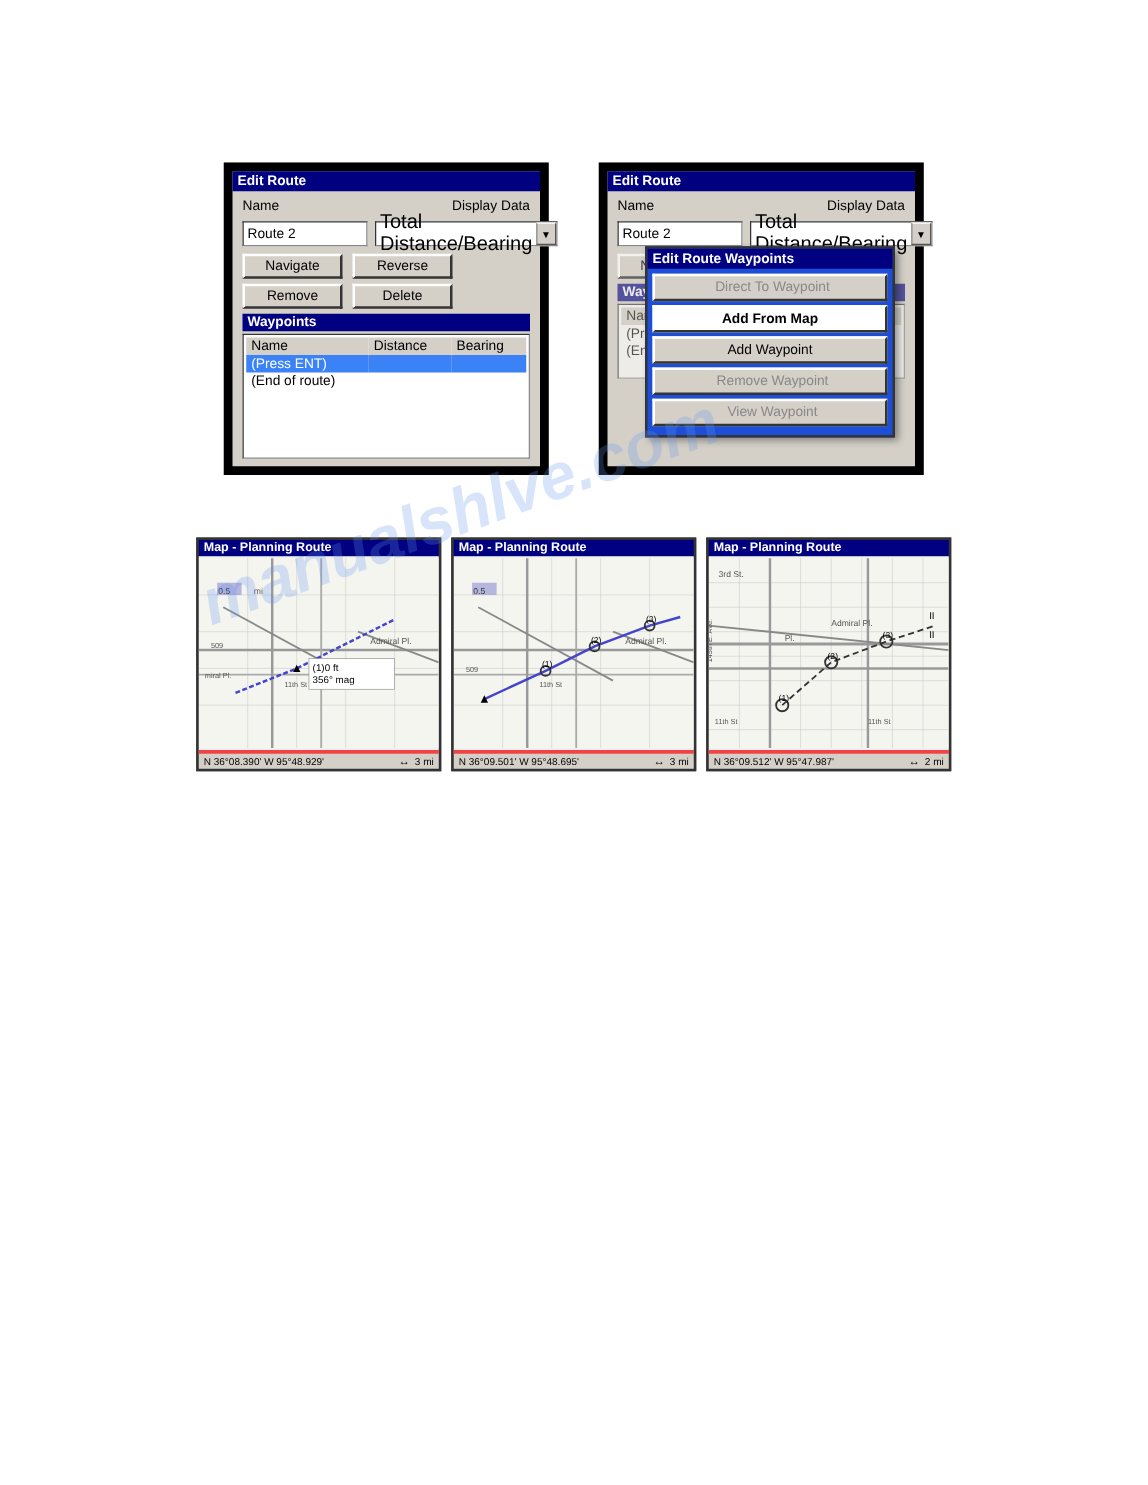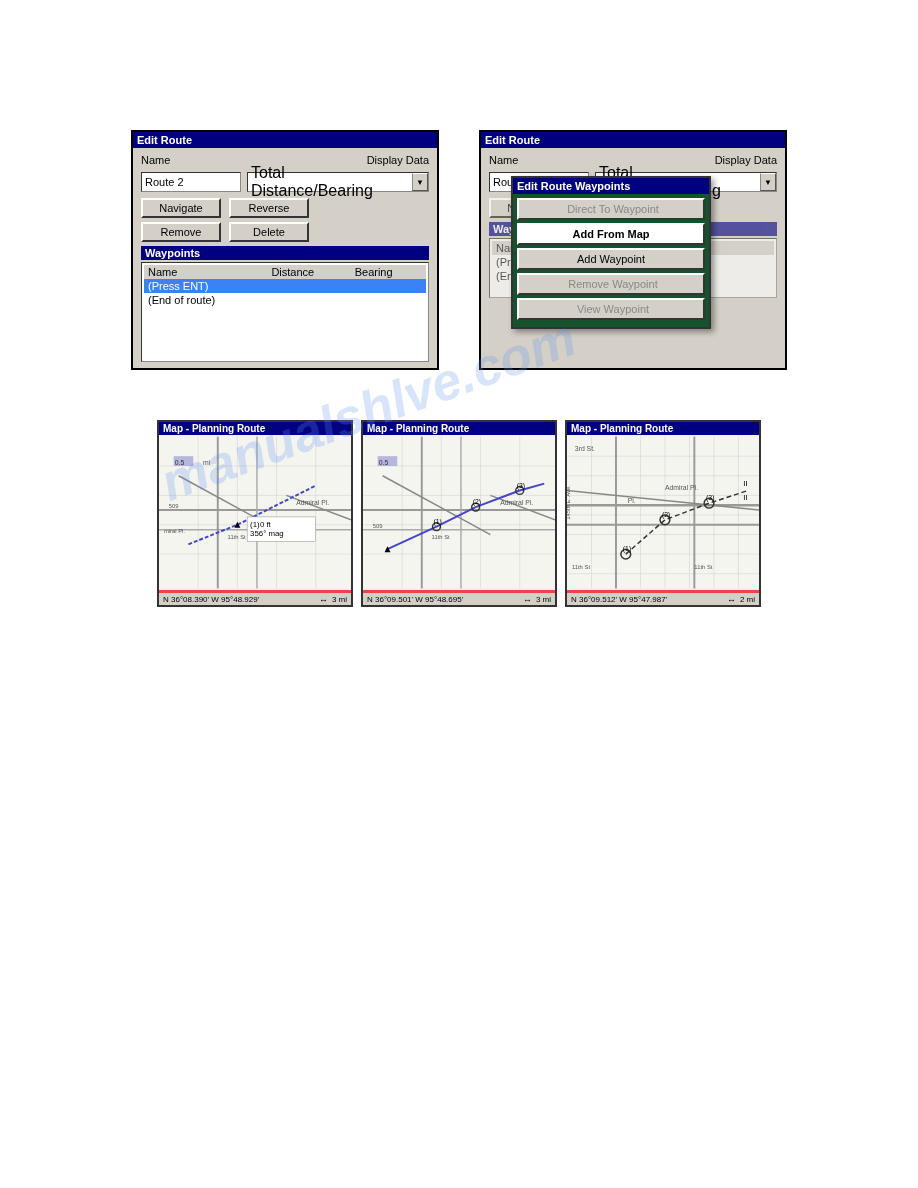--- a/index.html
+++ b/index.html
@@ -32,22 +32,22 @@
     .top-section {
       display: flex;
       justify-content: center;
       gap: 40px;
       padding-top: 130px;
       padding-bottom: 30px;
     }
 
     
     .dialog {
-      width: 308px;
-      border: 2px solid #000000;
+      width: 260px;
+      border: 7px solid #000000;
       background: #d4d0c8;
       font-size: 11px;
     }
 
     .dialog-titlebar {
       background: #000080;
       color: white;
       padding: 2px 4px;
       font-size: 11px;
       font-weight: bold;
@@ -119,25 +119,25 @@
 
     .waypoints-inner {
       background: white;
       border: 1px inset #888;
       min-height: 100px;
       padding: 2px;
     }
 
     .popup-dialog {
       position: absolute;
-      top: 44px;
+      top: 60px;
       left: 30px;
       width: 200px;
       border: 2px solid #333;
-      background: #14532d;
+      background: #1d4ed8;
       z-index: 10;
       box-shadow: 3px 3px 6px rgba(0,0,0,0.4);
     }
 
     .popup-titlebar {
       background: #000080;
       color: white;
       padding: 2px 4px;
       font-size: 11px;
       font-weight: bold;

